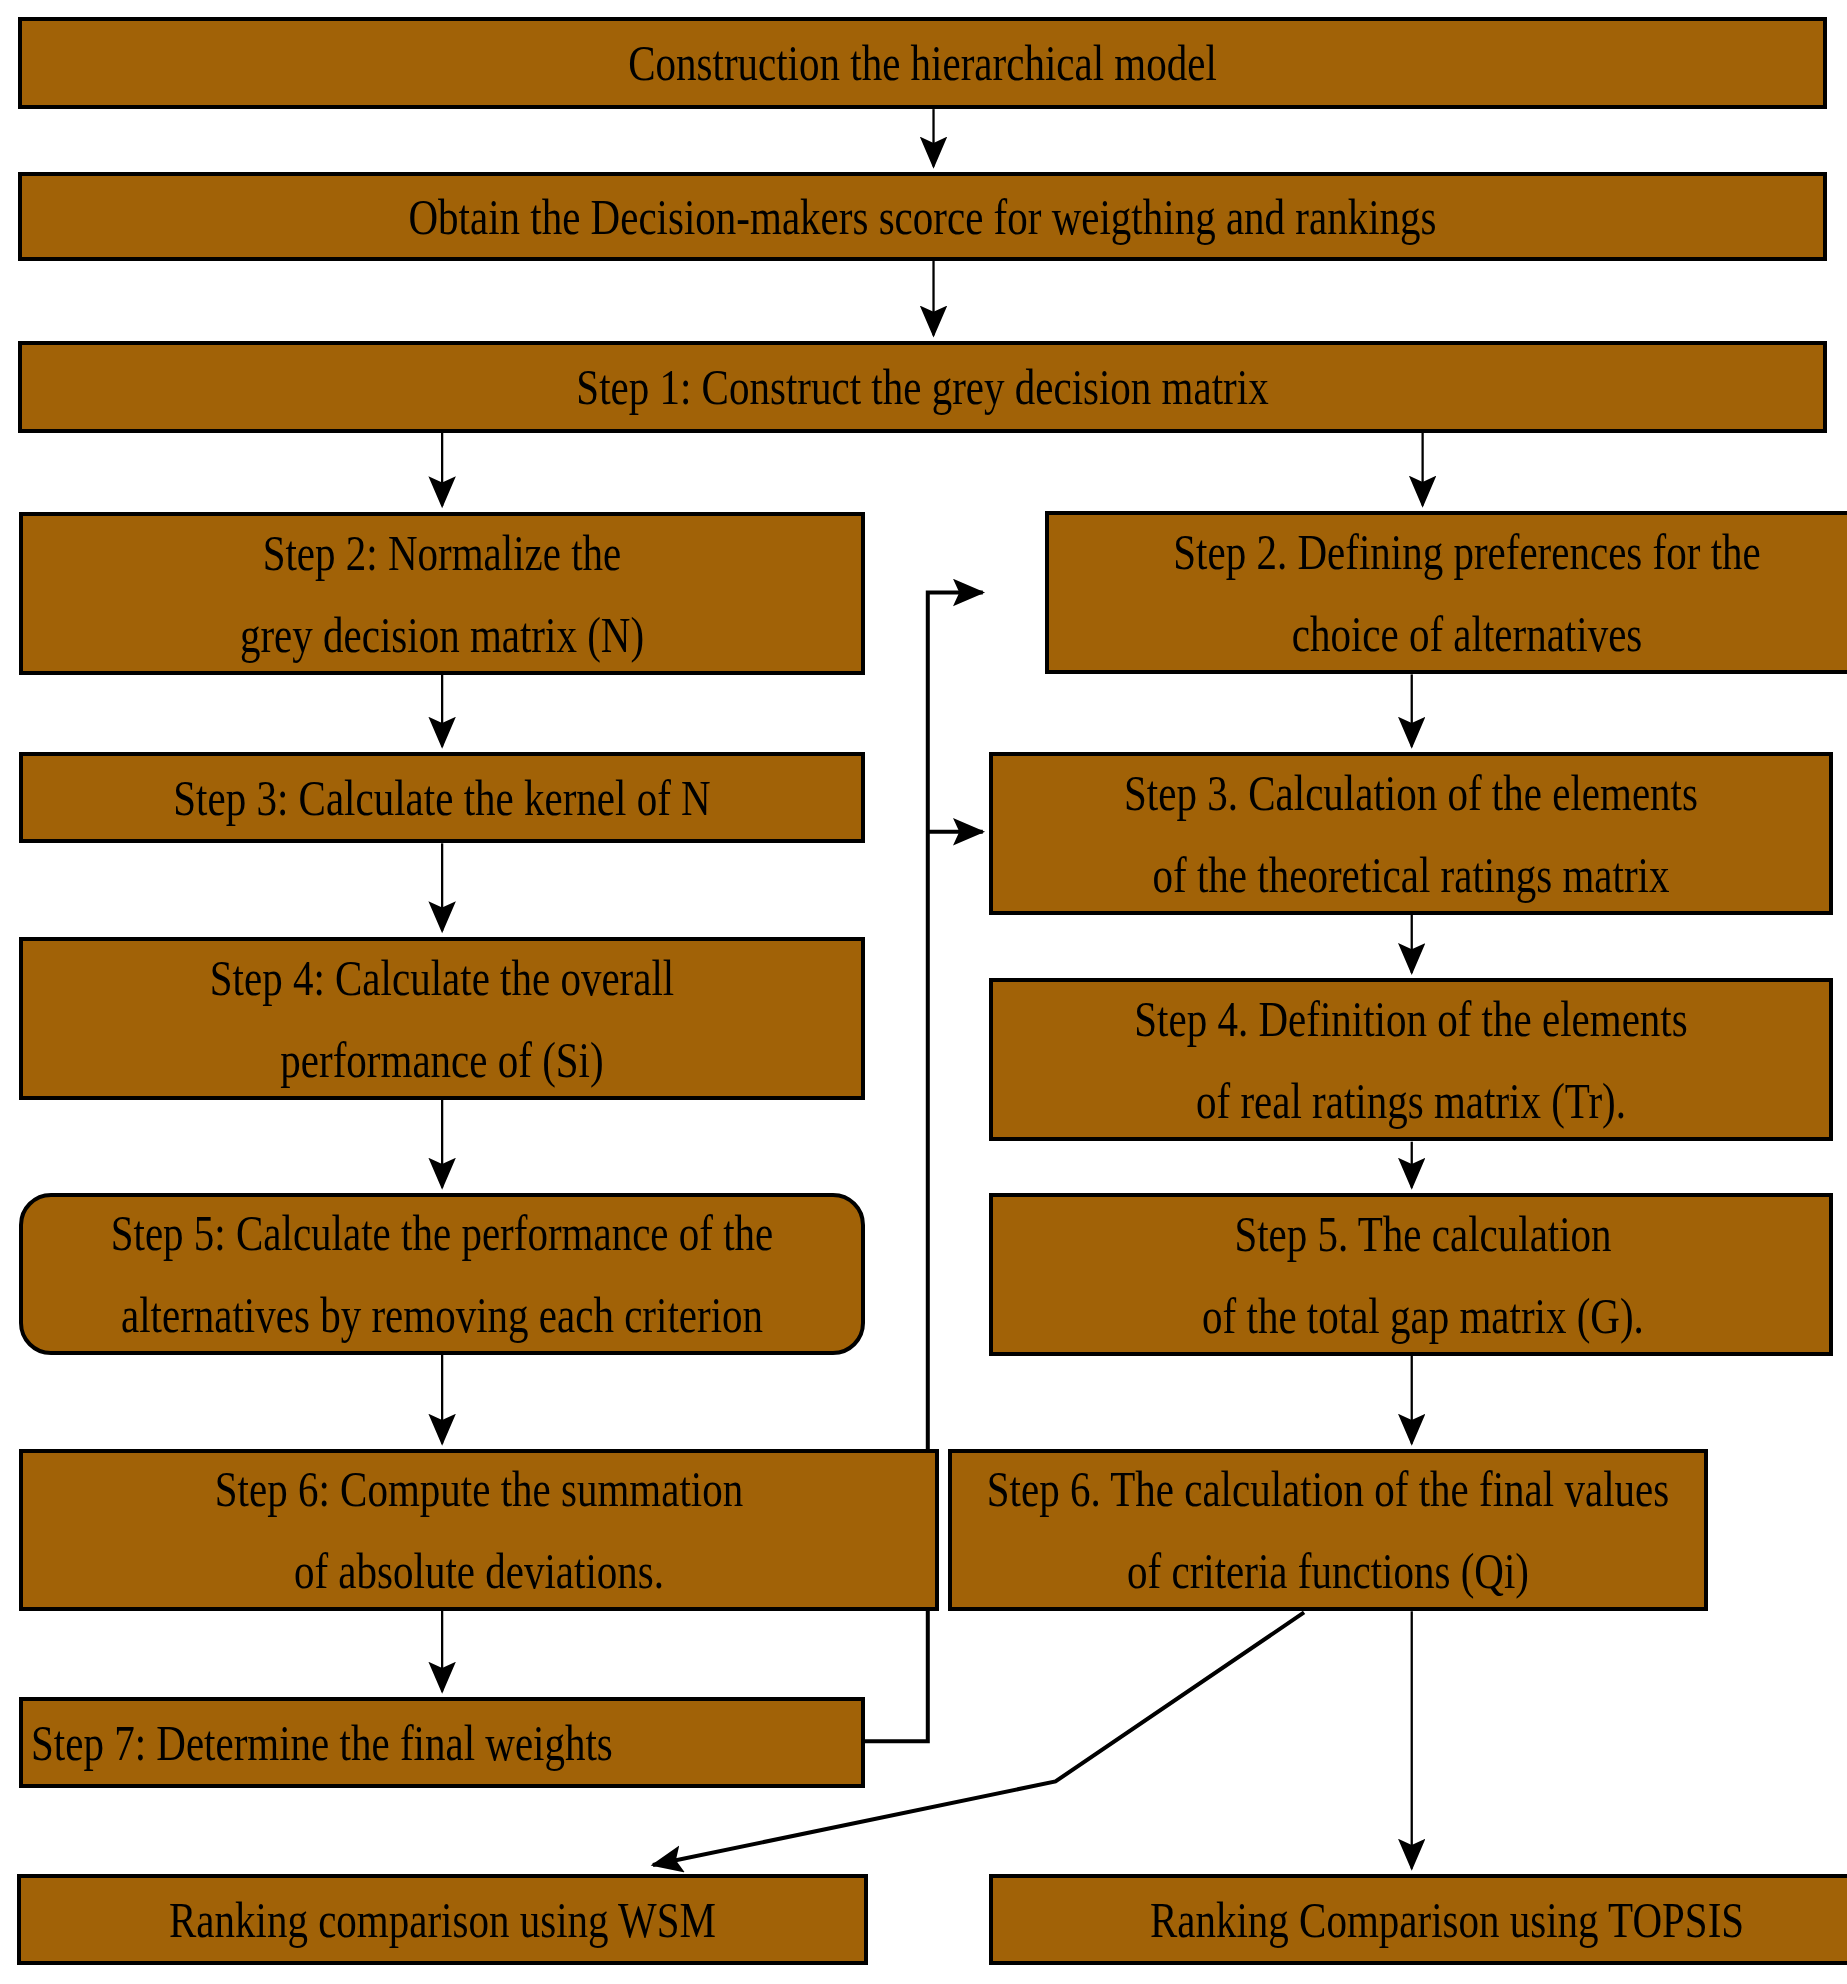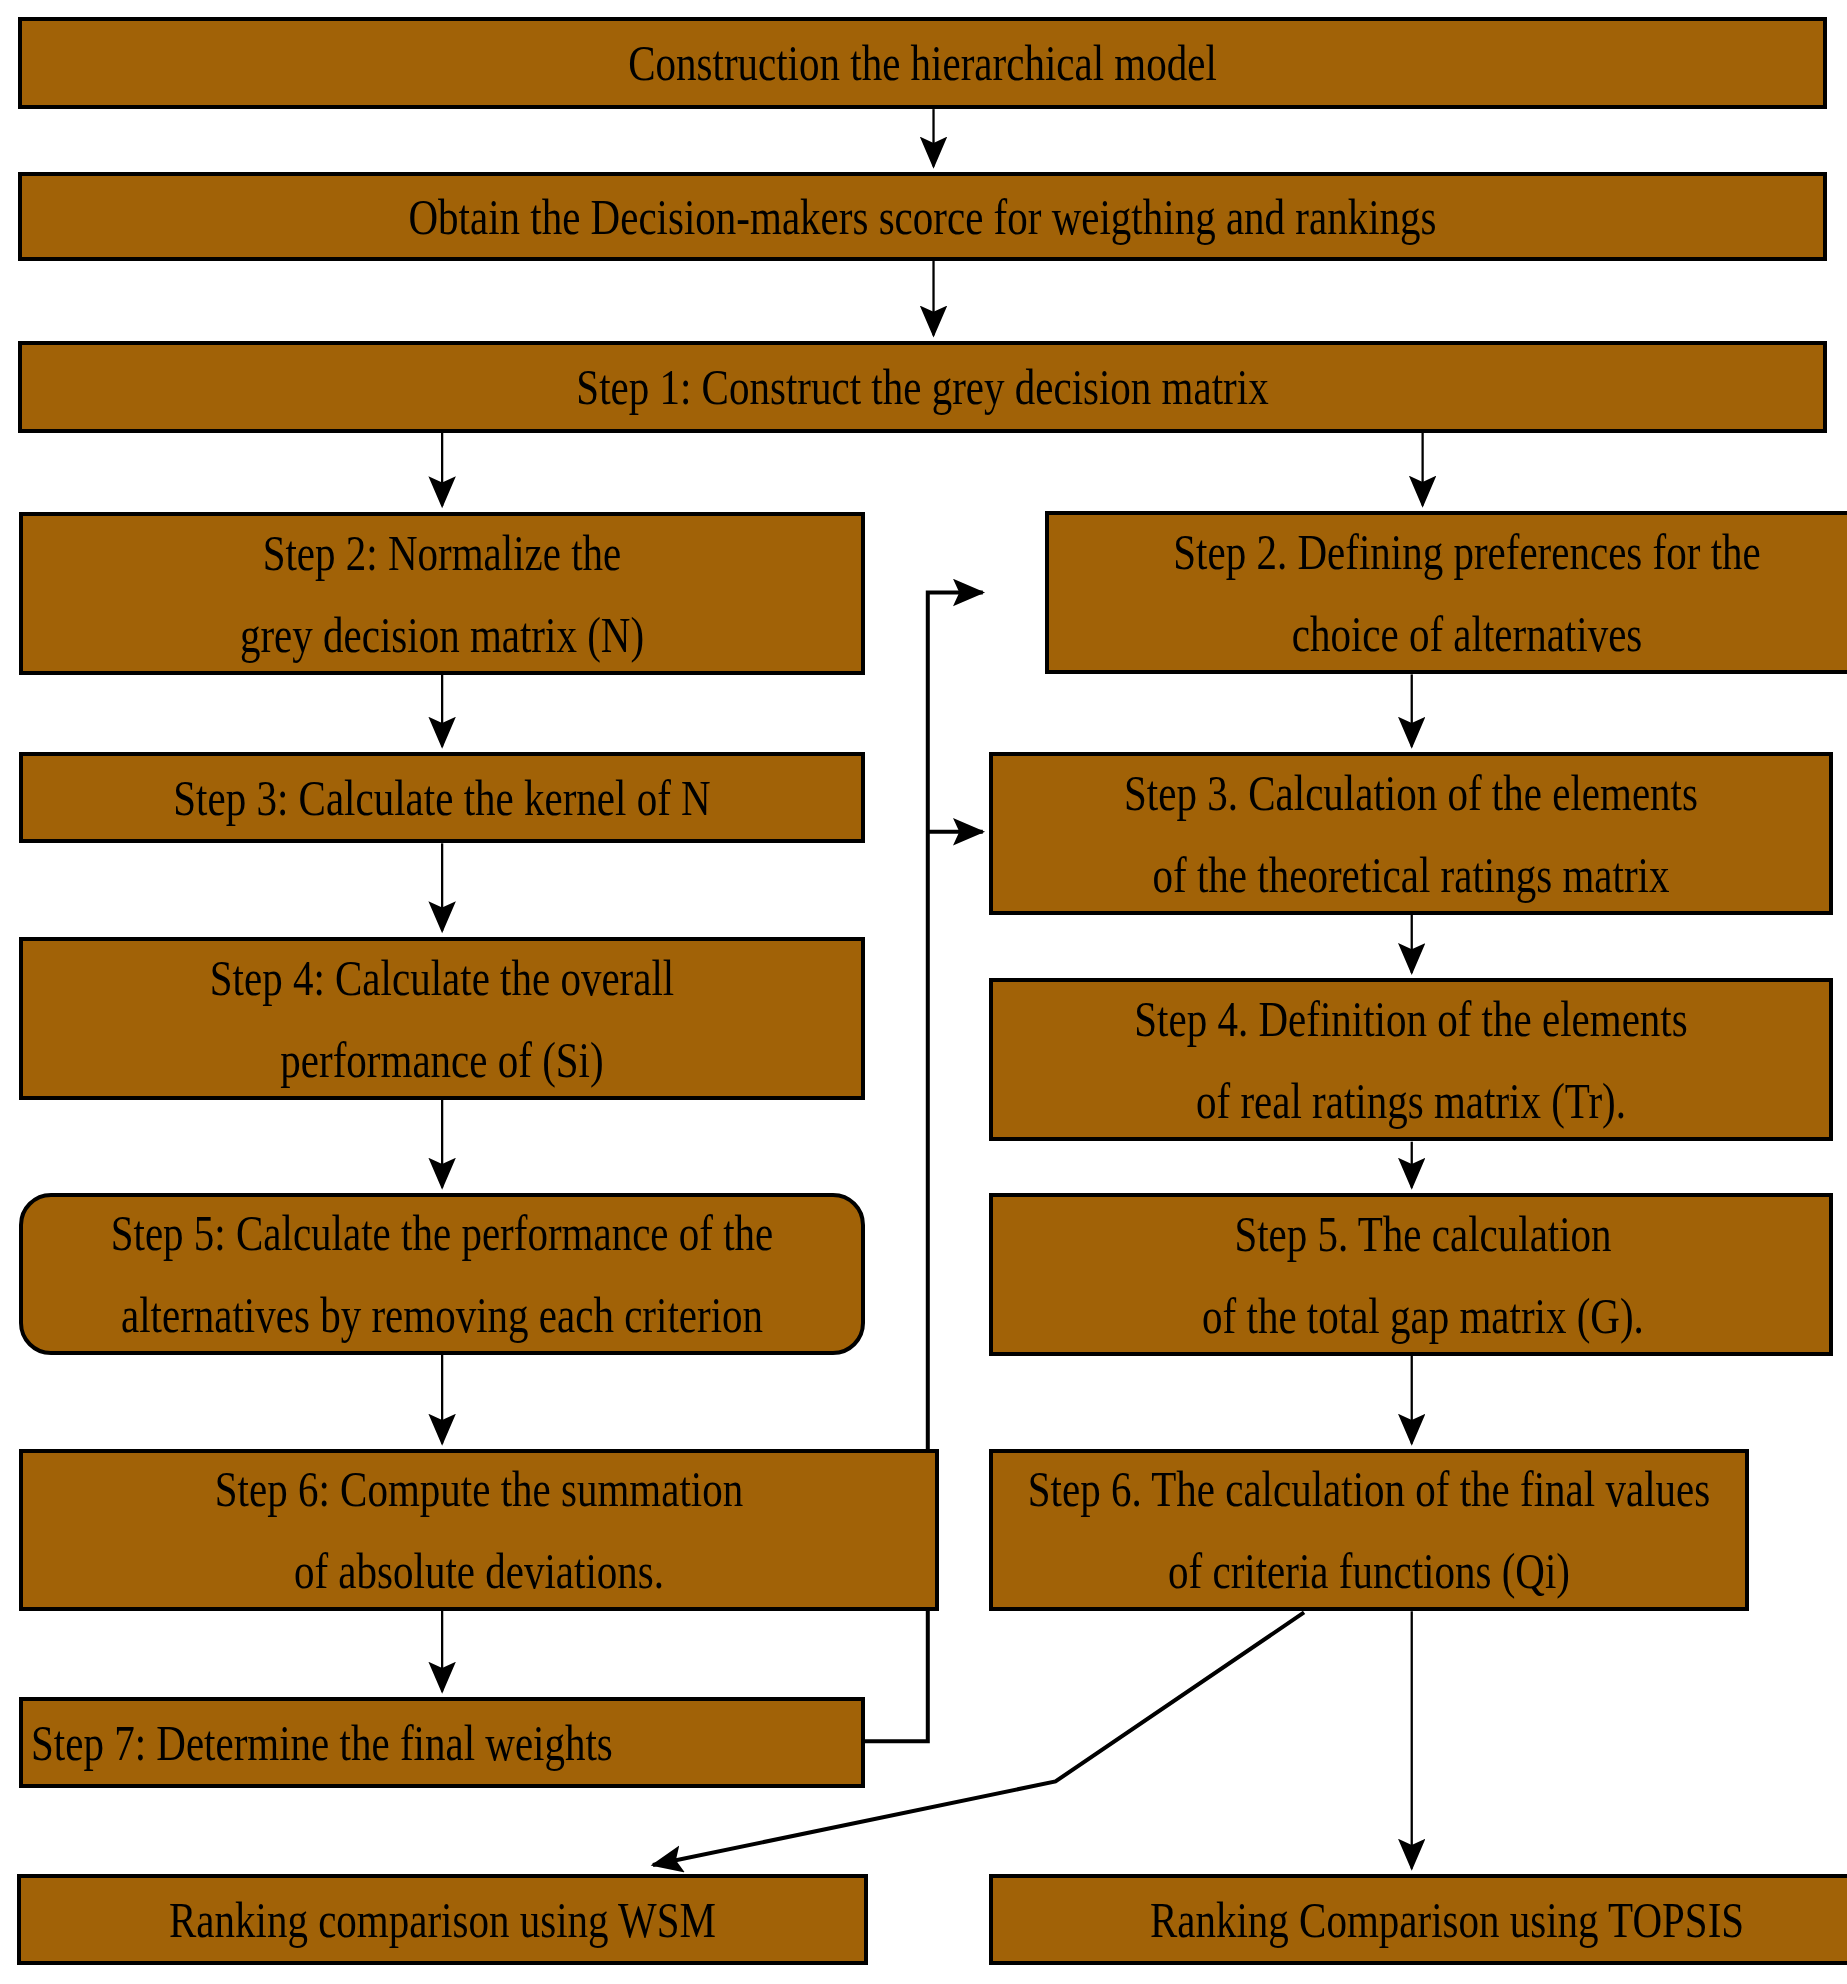--- a/index.html
+++ b/index.html
@@ -53,21 +53,21 @@
   #box-left-step3       { left: 19px;   top: 752px; width: 846px; height: 91px; }
   #box-left-step4       { left: 19px;   top: 937px; width: 846px; height: 163px; }
   #box-left-step5       { left: 19px;   top: 1193px; width: 846px; height: 162px; border-radius: 32px; }
   #box-left-step6       { left: 19px;   top: 1449px; width: 920px; height: 162px; }
   #box-left-step7       { left: 19px;   top: 1697px; width: 846px; height: 91px; }
 
   #box-right-step2      { left: 1045px; top: 511px;  width: 844px; height: 163px; }
   #box-right-step3      { left: 989px; top: 752px; width: 844px; height: 163px; }
   #box-right-step4      { left: 989px; top: 978px; width: 844px; height: 163px; }
   #box-right-step5      { left: 989px; top: 1193px; width: 844px; height: 163px; padding-left: 24px; }
-  #box-right-step6      { left: 989px; top: 1449px; width: 760px; height: 162px; }
+  #box-right-step6      { left: 948px; top: 1449px; width: 760px; height: 162px; }
 
   #box-ranking-wsm      { left: 17px;   top: 1874px; width: 851px; height: 91px; }
   #box-ranking-topsis   { left: 989px; top: 1874px; width: 916px; height: 91px; }
 </style>
 </head>
 <body>
 
 <div id="diagram">
 
   <svg id="connectors" viewBox="0 0 3225 3465" xmlns="http://www.w3.org/2000/svg">

